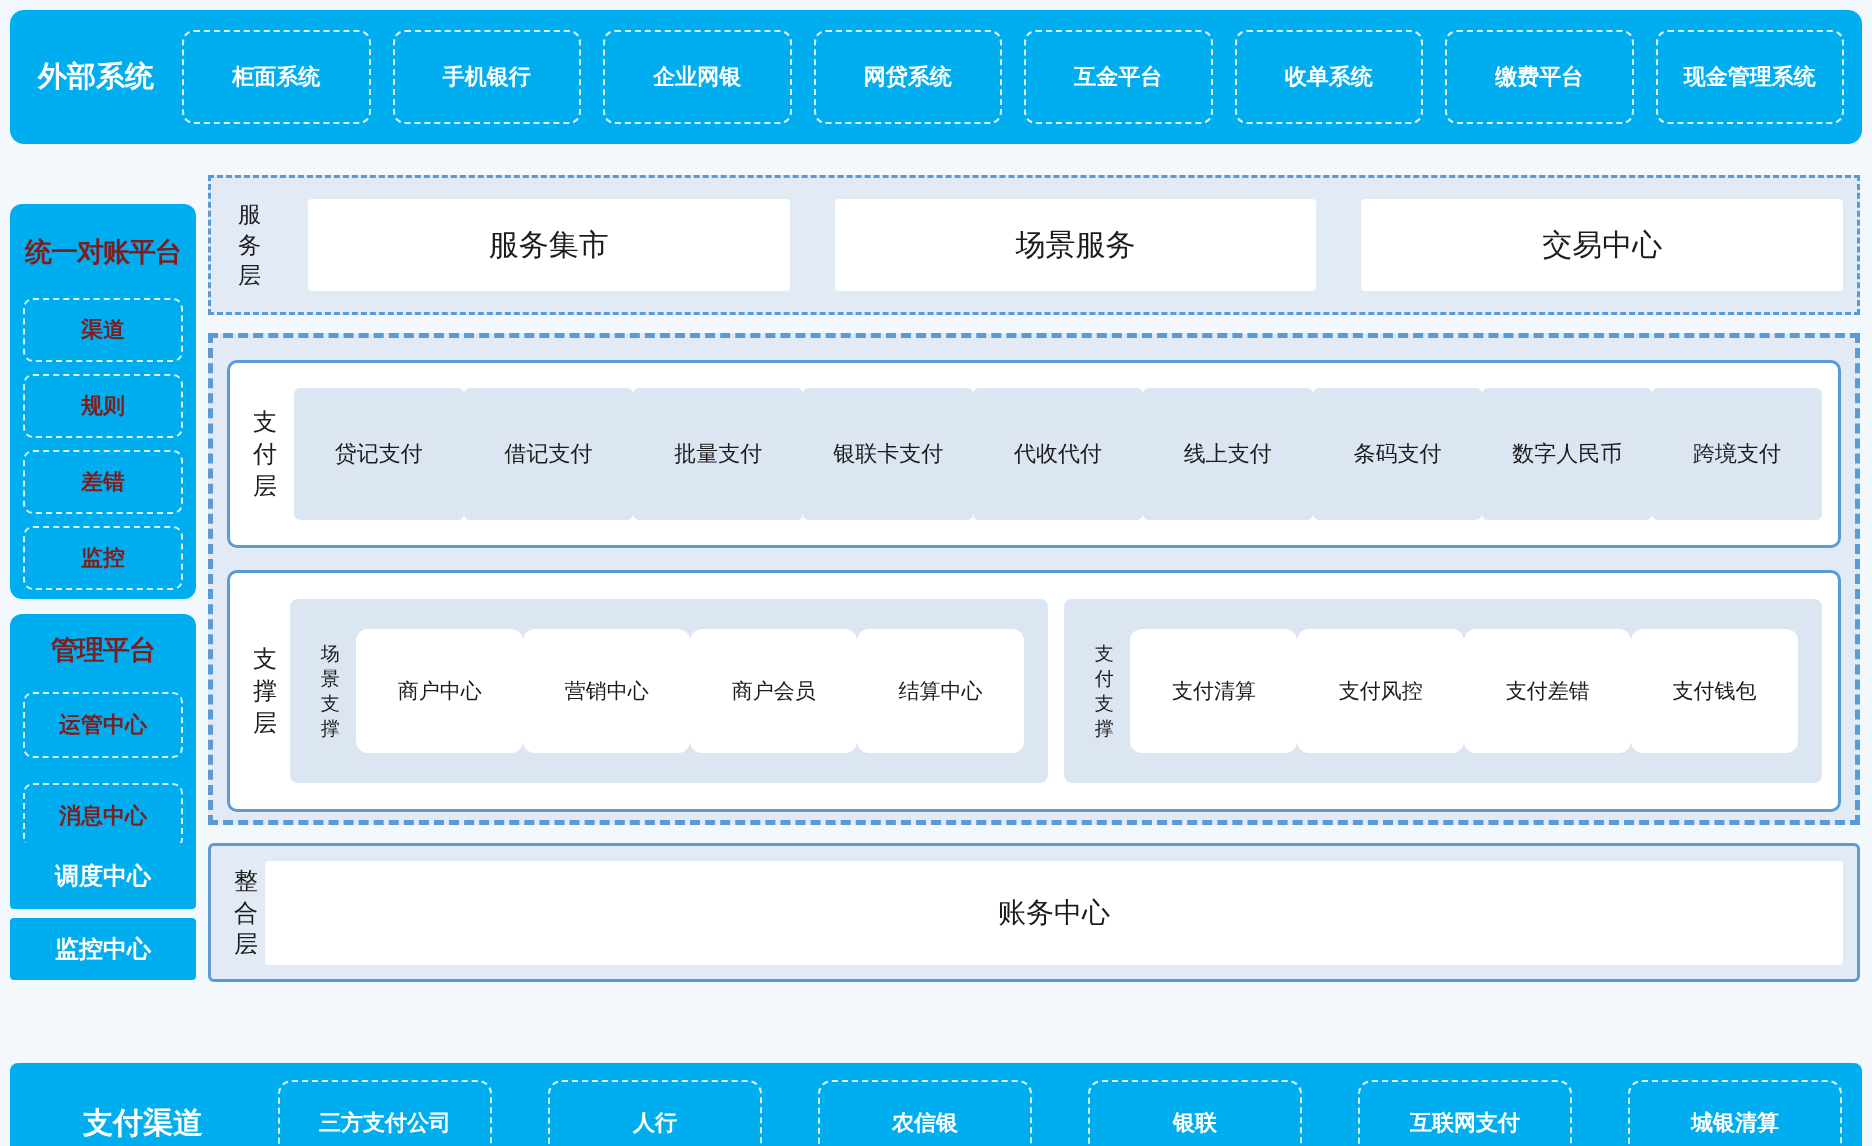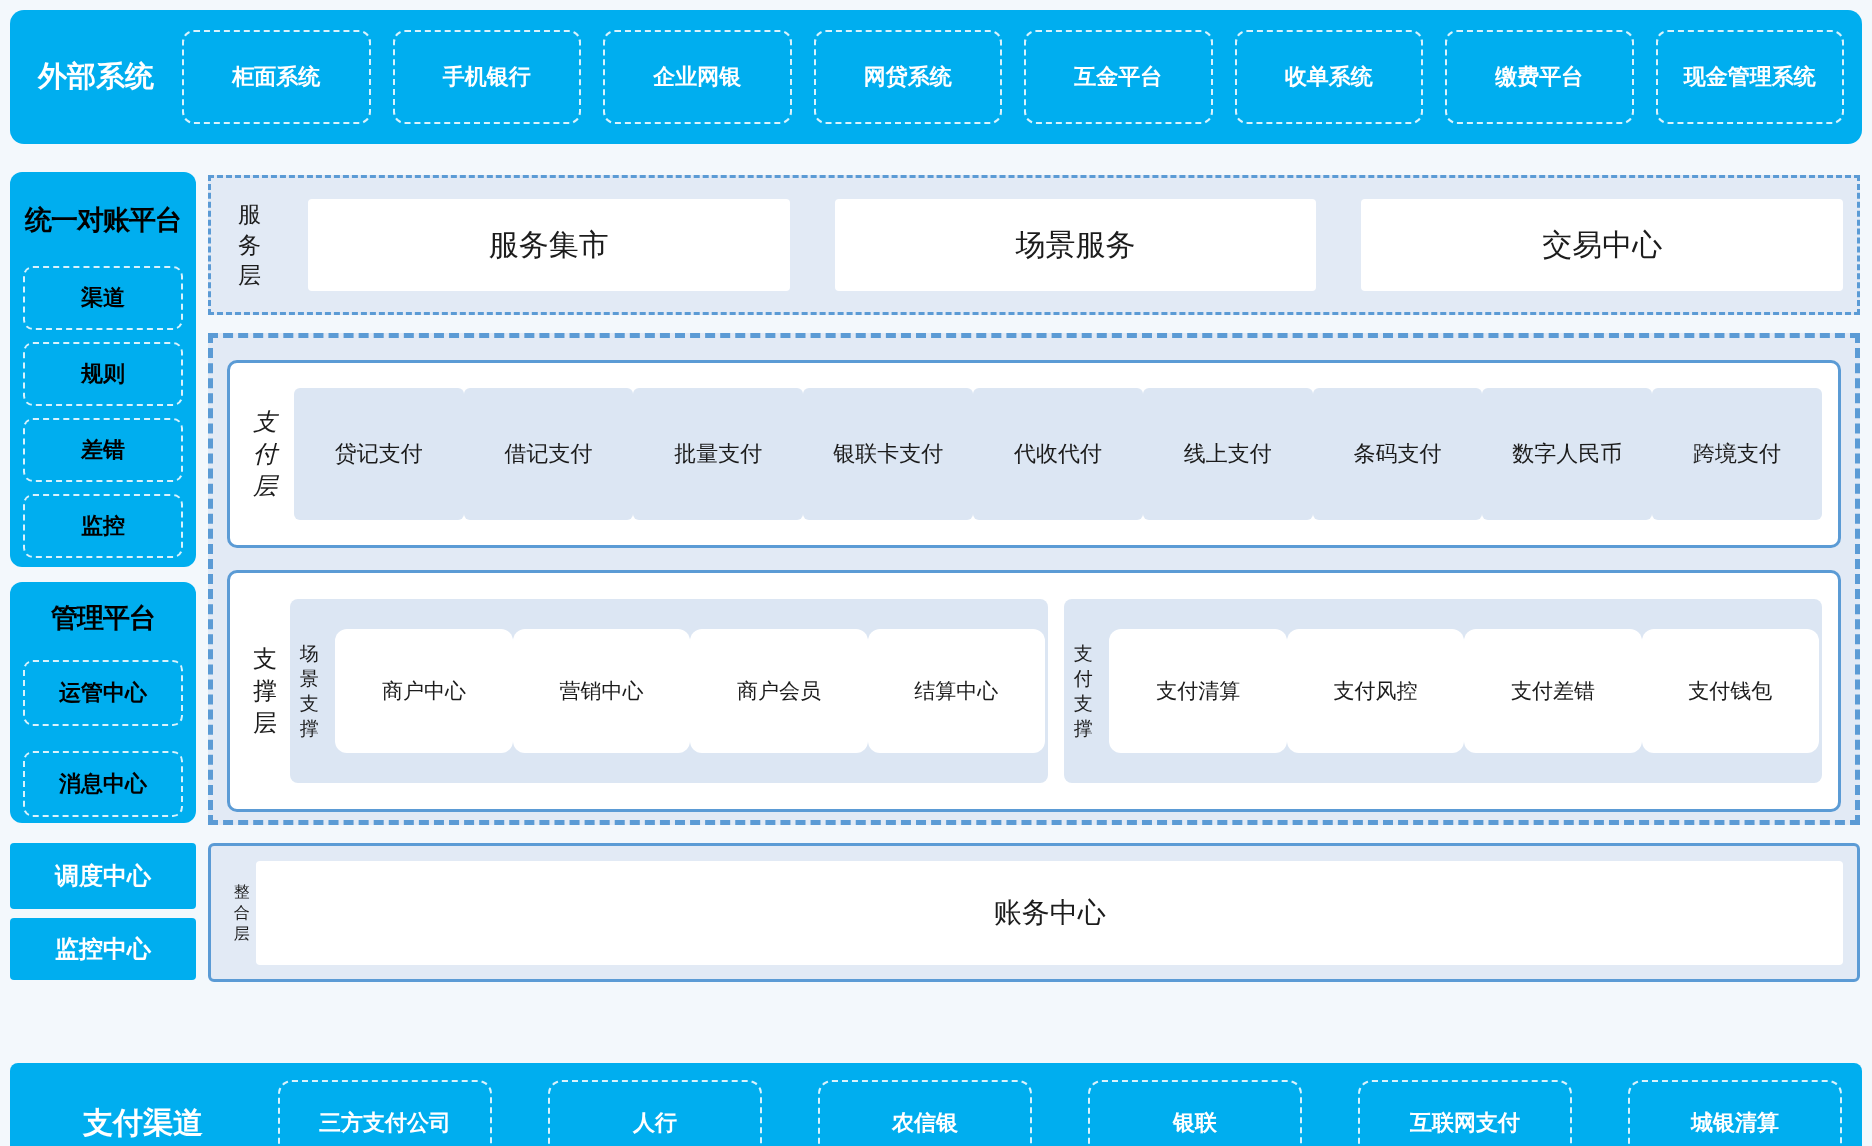--- a/index.html
+++ b/index.html
@@ -22,22 +22,22 @@
   .top-band .band-label{font-size:29px;margin:0 28px 0 8px;text-align:right;}
   .bottom-band .band-label{font-size:30px;width:218px;text-align:center;margin-right:26px;}
   .band-items{flex:1;display:flex;height:94px;}
   .top-band .band-items{gap:22px;}
   .bottom-band .band-items{gap:56px;height:86px;}
   .dashed-item{flex:1;border:2px dashed rgba(255,255,255,.85);border-radius:12px;
     display:flex;align-items:center;justify-content:center;font-size:22px;font-weight:600;}
   .bottom-band .dashed-item{border-radius:14px;}
 
   
-  .side-card{left:10px;width:186px;background:var(--brand);border-radius:12px;color:#000000;
-    display:flex;flex-direction:column;}
+  .side-card{left:10px;width:186px;background:var(--brand);border-radius:12px;color:#7f1d1d;
+    display:flex;flex-direction:column;margin-top:32px;}
   .card-title{text-align:center;font-size:27px;font-weight:700;letter-spacing:-1px;white-space:nowrap;}
   .side-items{display:flex;flex-direction:column;margin:0 13px;}
   .side-items .dashed-item{flex:none;height:64px;border-radius:10px;}
   #recon-card{top:172px;height:395px;}
   #recon-card .card-title{padding:30px 0 28px;}
   #recon-card .side-items{gap:12px;}
   #mgmt-card{top:582px;height:241px;}
   #mgmt-card .card-title{padding:18px 0 24px;}
   #mgmt-card .side-items{gap:25px;}
   #mgmt-card .dashed-item{height:66px;}
@@ -58,39 +58,39 @@
   .white-box{background:#fff;border-radius:4px;display:flex;align-items:center;
     justify-content:center;color:var(--ink);}
   .service-boxes .white-box{flex:1;height:92px;font-size:30px;}
 
   
   .dashed-wrap{left:208px;right:12px;top:333px;height:492px;background:var(--panel);
     border:5px dashed var(--line);}
   .layer-box{position:absolute;left:14px;right:14px;background:#fff;
     border:3px solid var(--line);border-radius:10px;display:flex;align-items:center;padding:0 16px;}
   .payment-box{top:22px;height:188px;}
-  .payment-box .vlabel{font-size:24px;margin:0 16px 0 6px;font-style:italic;}
+  .payment-box .vlabel{font-size:24px;margin:0 16px 0 6px;}
   .pay-items{flex:1;display:flex;}
   .fill-box{background:var(--fill);border-radius:6px;display:flex;align-items:center;
     justify-content:center;font-size:22px;color:var(--ink);}
   .pay-items .fill-box{flex:1;height:132px;}
 
   .support-box{top:232px;height:242px;}
   .support-box .vlabel{font-size:24px;margin:0 12px 0 6px;}
   .support-groups{flex:1;display:flex;gap:16px;}
   .group{flex:1;height:184px;background:var(--fill);border-radius:8px;
-    display:flex;align-items:center;padding:0 3px;}
+    display:flex;align-items:center;padding:0 24px;}
   .group .vlabel{font-size:19px;margin-right:16px;}
   .group-items{flex:1;display:flex;justify-content:center;}
   .group-items .white-box{flex:1;height:124px;font-size:21px;border-radius:12px;}
 
   
   .integration-layer{left:208px;right:12px;top:843px;height:139px;background:var(--panel);
     border:3px solid var(--line);border-radius:6px;display:flex;align-items:center;padding:0 14px;}
-  .integration-layer .vlabel{font-size:16px;margin:0 6px 0 8px;}
+  .integration-layer .vlabel{font-size:24px;margin:0 6px 0 8px;}
   .int-boxes{flex:1;display:flex;gap:15px;}
   .int-boxes .white-box{height:104px;font-size:28px;border-radius:4px;}
   .int-boxes .white-box:first-child{flex:1.13;}
   .int-boxes .white-box:last-child{flex:1;}
 </style>
 </head>
 <body>
 
 <div class="abs band top-band">
   <div class="band-label">外部系统</div>

